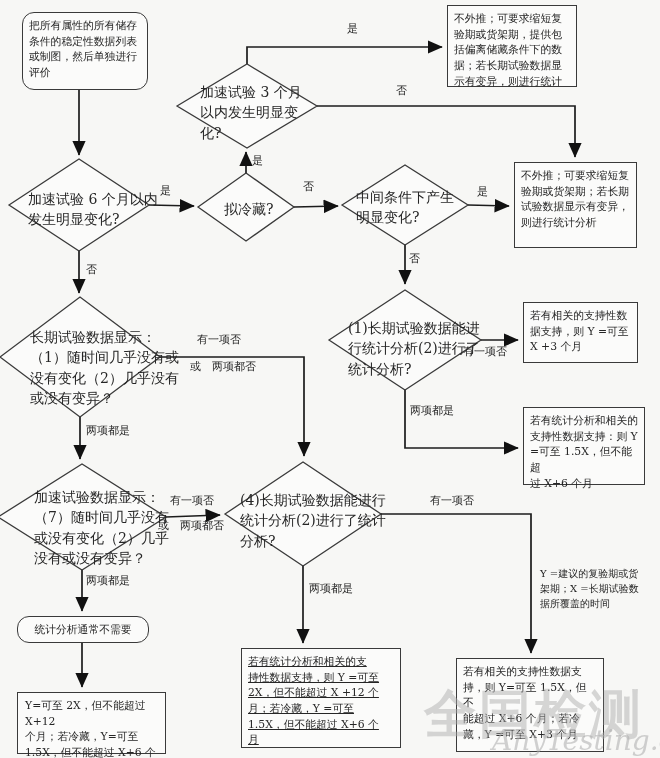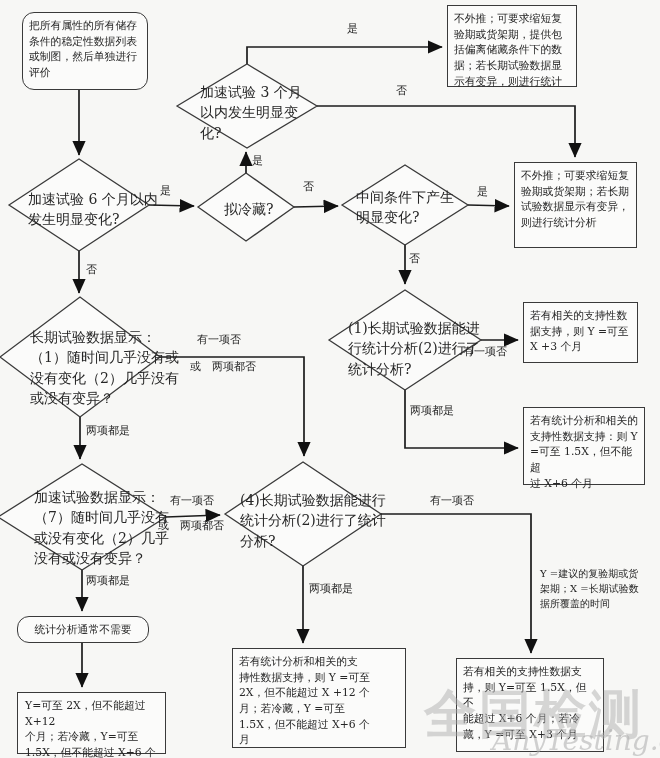--- a/index.html
+++ b/index.html
@@ -140,21 +140,21 @@
 支持性数据支持：则 Y
 =可至 1.5X，但不能超
 过 X+6 个月</div>
 
   <div class="node rounded" style="left:17px;top:616px;width:132px;height:27px;text-align:center;padding-top:5px;">统计分析通常不需要</div>
 
   <div class="node" style="left:17px;top:692px;width:149px;height:62px;padding-left:7px;">Y=可至 2X，但不能超过 X+12
 个月；若冷藏，Y=可至
 1.5X，但不能超过 X+6 个月</div>
 
-  <div class="node" style="left:232px;top:648px;width:174px;height:100px;">若有统计分析和相关的支
+  <div class="node" style="left:241px;top:648px;width:160px;height:100px;text-decoration:underline;">若有统计分析和相关的支
 持性数据支持，则 Y =可至
 2X，但不能超过 X +12 个
 月；若冷藏，Y =可至
 1.5X，但不能超过 X+6 个
 月</div>
 
   <div class="node" style="left:456px;top:658px;width:148px;height:94px;">若有相关的支持性数据支
 持，则 Y=可至 1.5X，但不
 能超过 X+6 个月；若冷
 藏，Y =可至 X+3 个月</div>

